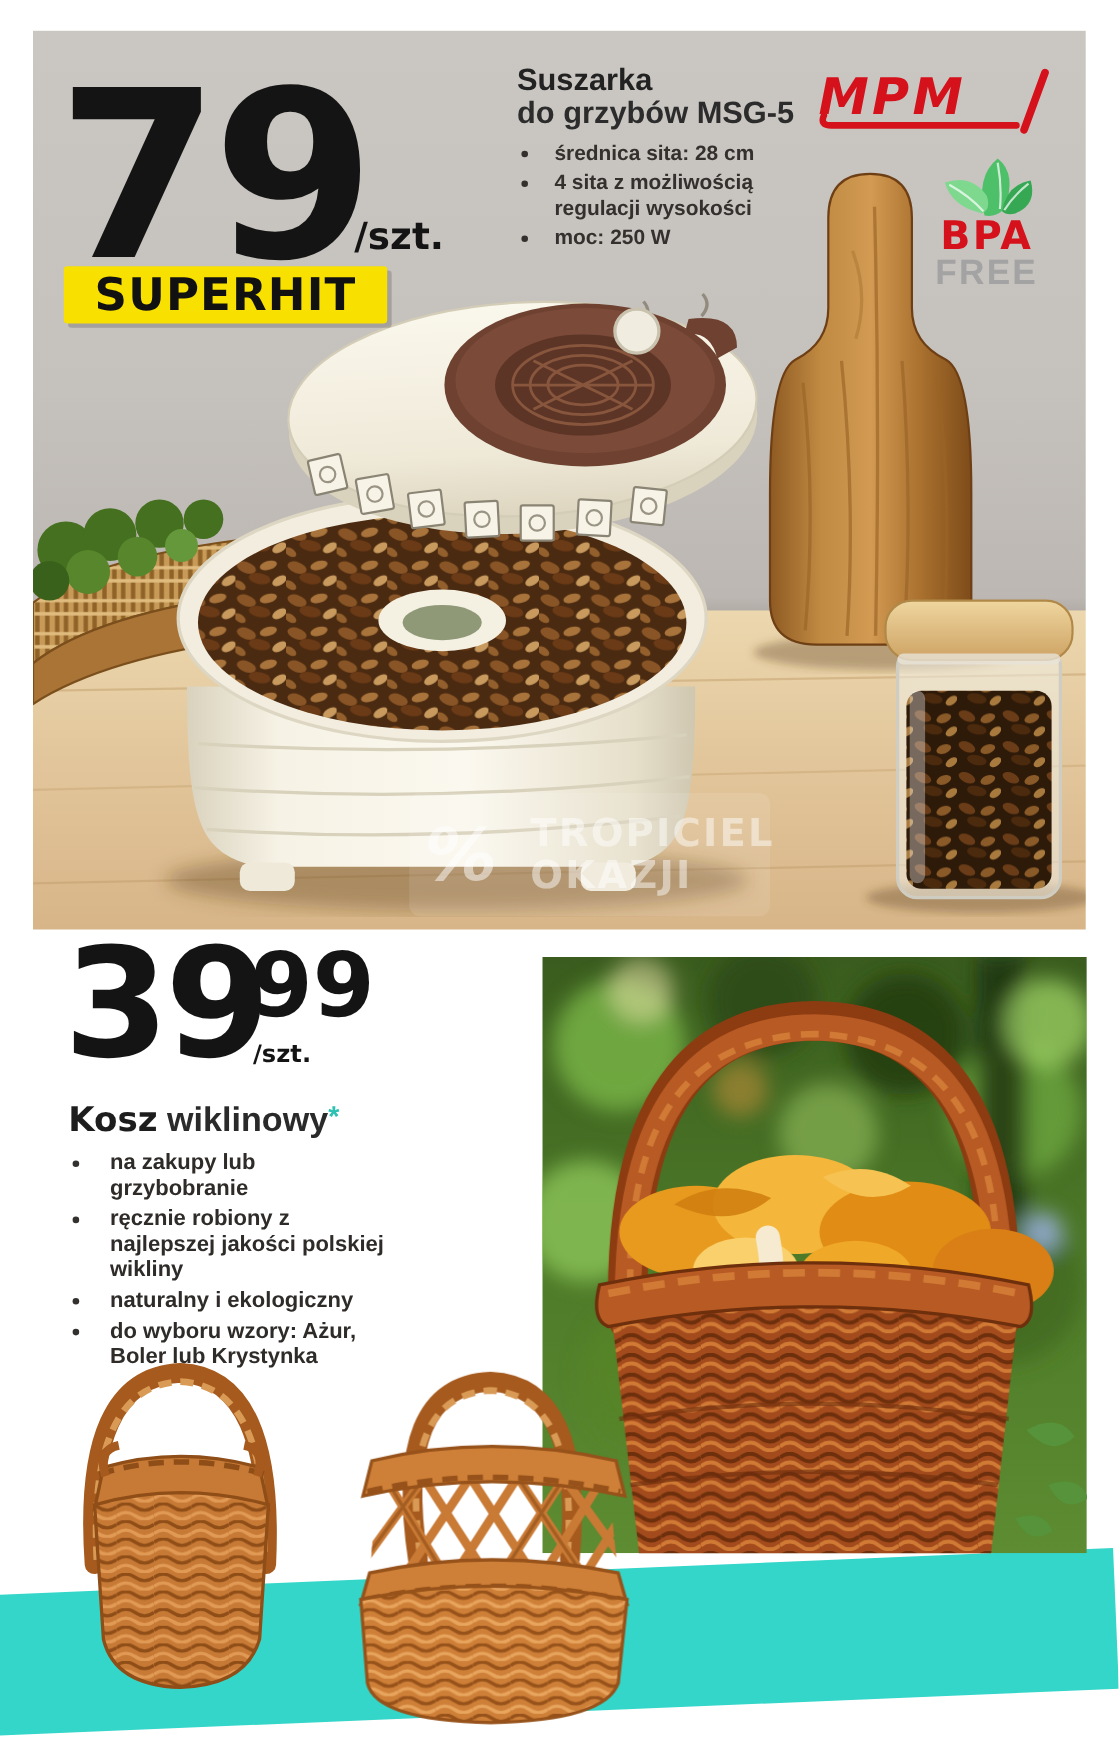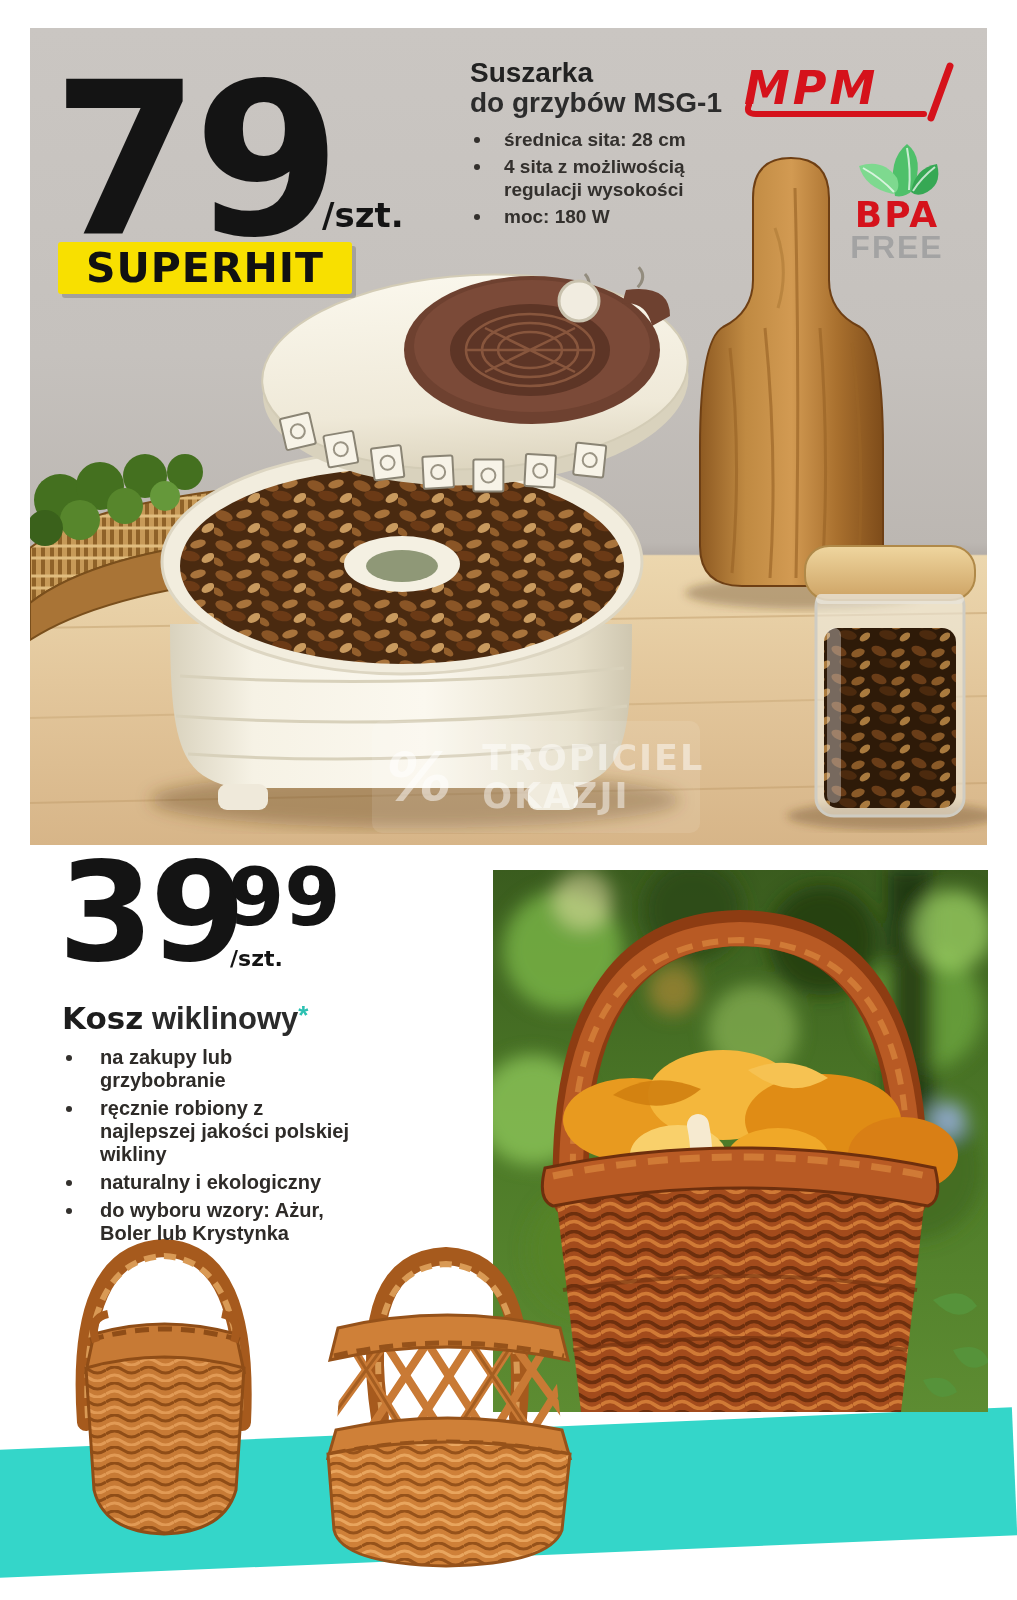--- a/index.html
+++ b/index.html
@@ -232,26 +232,26 @@
     </svg>
 
     <div class="abs price-big p1-main">79</div>
     <div class="abs price-big p1-unit">/szt.</div>
 
     <div class="abs badge">SUPERHIT</div>
 
 
     <div class="abs title1">
       <div>Suszarka</div>
-      <div class="t2">do grzybów MSG-1</div>
+      <div class="t2">do grzybów MSG-5</div>
     </div>
     <ul class="abs feat feat-right">
       <li>średnica sita: 28 cm</li>
       <li>4 sita z możliwością regulacji wysokości</li>
-      <li>moc: 180 W</li>
+      <li>moc: 250 W</li>
     </ul>
 
     <svg class="abs mpm" viewBox="0 0 224 64">
       <text x="6" y="42" font-family="DejaVu Sans, sans-serif" font-weight="bold" font-style="italic" font-size="46" letter-spacing="3" fill="#d5121b">MPM</text>
       <path d="M186,52 H18 q-11,0 -7,-9" stroke="#d5121b" stroke-width="6" fill="none" stroke-linecap="round"></path>
       <path d="M193,56 L212,4" stroke="#d5121b" stroke-width="7" stroke-linecap="round"></path>
     </svg>
 
     <div class="abs bpa">
       <svg class="leaves" width="96" height="58" viewBox="0 0 96 58">

